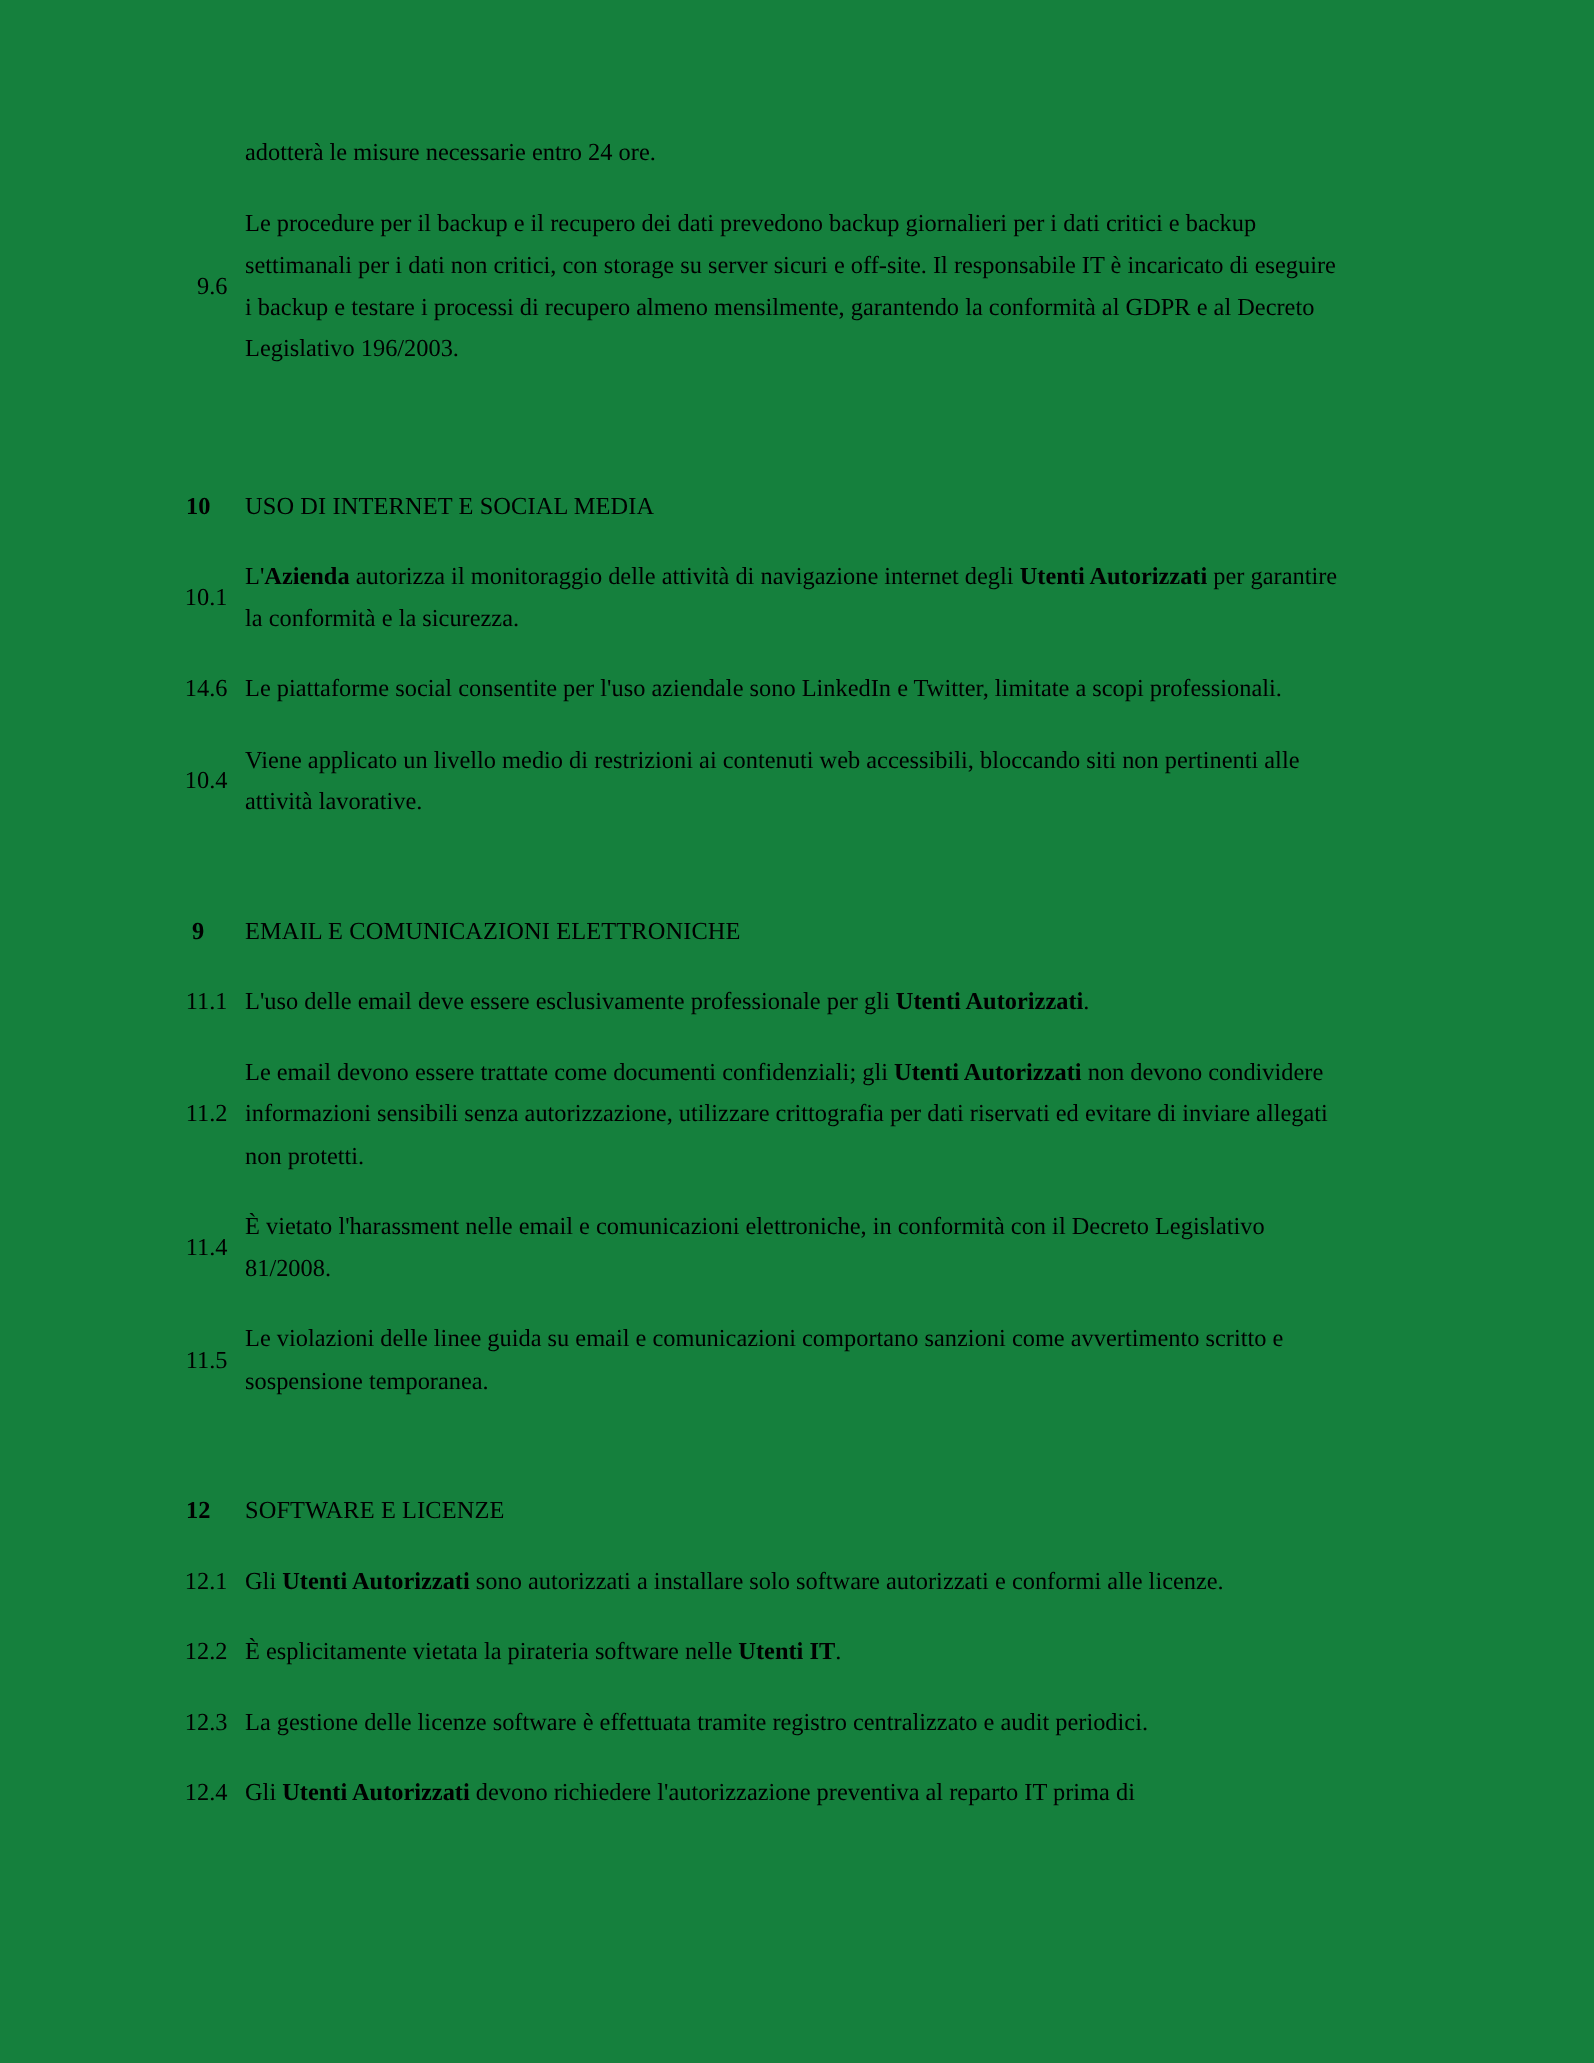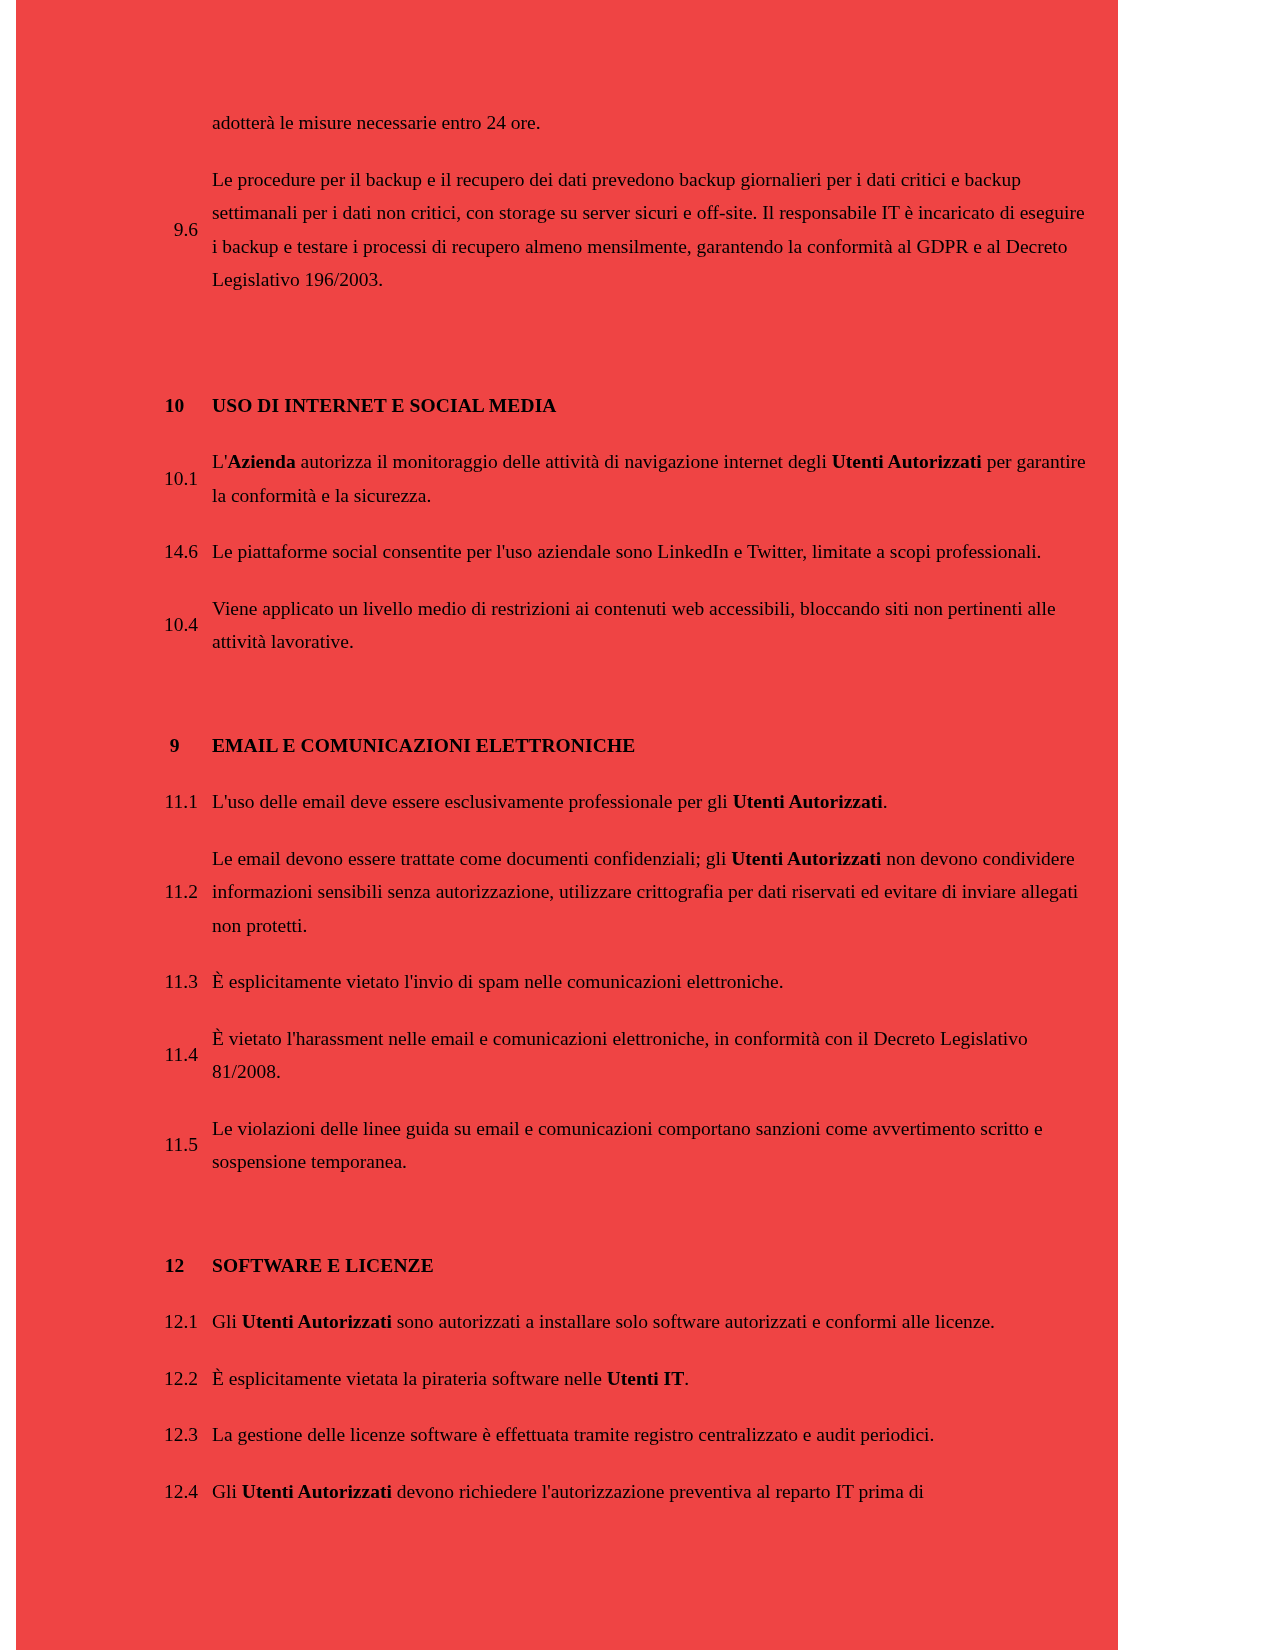--- a/index.html
+++ b/index.html
@@ -2,28 +2,27 @@
 <html><head>
 <meta charset="utf-8">
 <style>
   html, body {
     margin: 0;
     padding: 0;
     background: #ffffff;
   }
   .page {
     position: relative;
-    width: 1102px;
+    width: 1275px;
     height: 1650px;
-    background: #ef4444;
+    background: #15803d;
     font-family: "Liberation Serif", "DejaVu Serif", serif;
     color: #000000;
     box-sizing: border-box;
     overflow: hidden;
-    margin-left: 16px;
   }
   .content {
     position: absolute;
     left: 135px;
     top: 106px;
     width: 940px;
   }
 
   
   .cont-para {
@@ -72,21 +71,21 @@
     text-align: center;
     font-size: 19.5px;
     line-height: 33.5px;
     font-weight: bold;
     white-space: nowrap;
   }
   .section .title {
     padding-left: 14px;
     font-size: 19.5px;
     line-height: 33.5px;
-    font-weight: bold;
+    font-weight: normal;
     letter-spacing: 0.1px;
   }
 
   b, strong, .b { font-weight: bold; }
 </style>
 </head>
 <body>
 
 <div class="page">
   <div class="content">
@@ -123,24 +122,20 @@
         </div>
         <div class="clause">
           <div class="num">11.1</div>
           <div class="body"><span>L'uso delle email deve essere esclusivamente professionale per gli </span><b>Utenti Autorizzati</b><span>.</span></div>
         </div>
         <div class="clause">
           <div class="num">11.2</div>
           <div class="body"><span>Le email devono essere trattate come documenti confidenziali; gli </span><b>Utenti Autorizzati</b><span> non devono condividere informazioni sensibili senza autorizzazione, utilizzare crittografia per dati riservati ed evitare di inviare allegati non protetti.</span></div>
         </div>
         <div class="clause">
-          <div class="num">11.3</div>
-          <div class="body"><span>È esplicitamente vietato l'invio di spam nelle comunicazioni elettroniche.</span></div>
-        </div>
-        <div class="clause">
           <div class="num">11.4</div>
           <div class="body"><span>È vietato l'harassment nelle email e comunicazioni elettroniche, in conformità con il Decreto Legislativo 81/2008.</span></div>
         </div>
         <div class="clause">
           <div class="num">11.5</div>
           <div class="body"><span>Le violazioni delle linee guida su email e comunicazioni comportano sanzioni come avvertimento scritto e sospensione temporanea.</span></div>
         </div>
         <div class="section">
           <div class="num">12</div>
           <div class="title">SOFTWARE E LICENZE</div>

